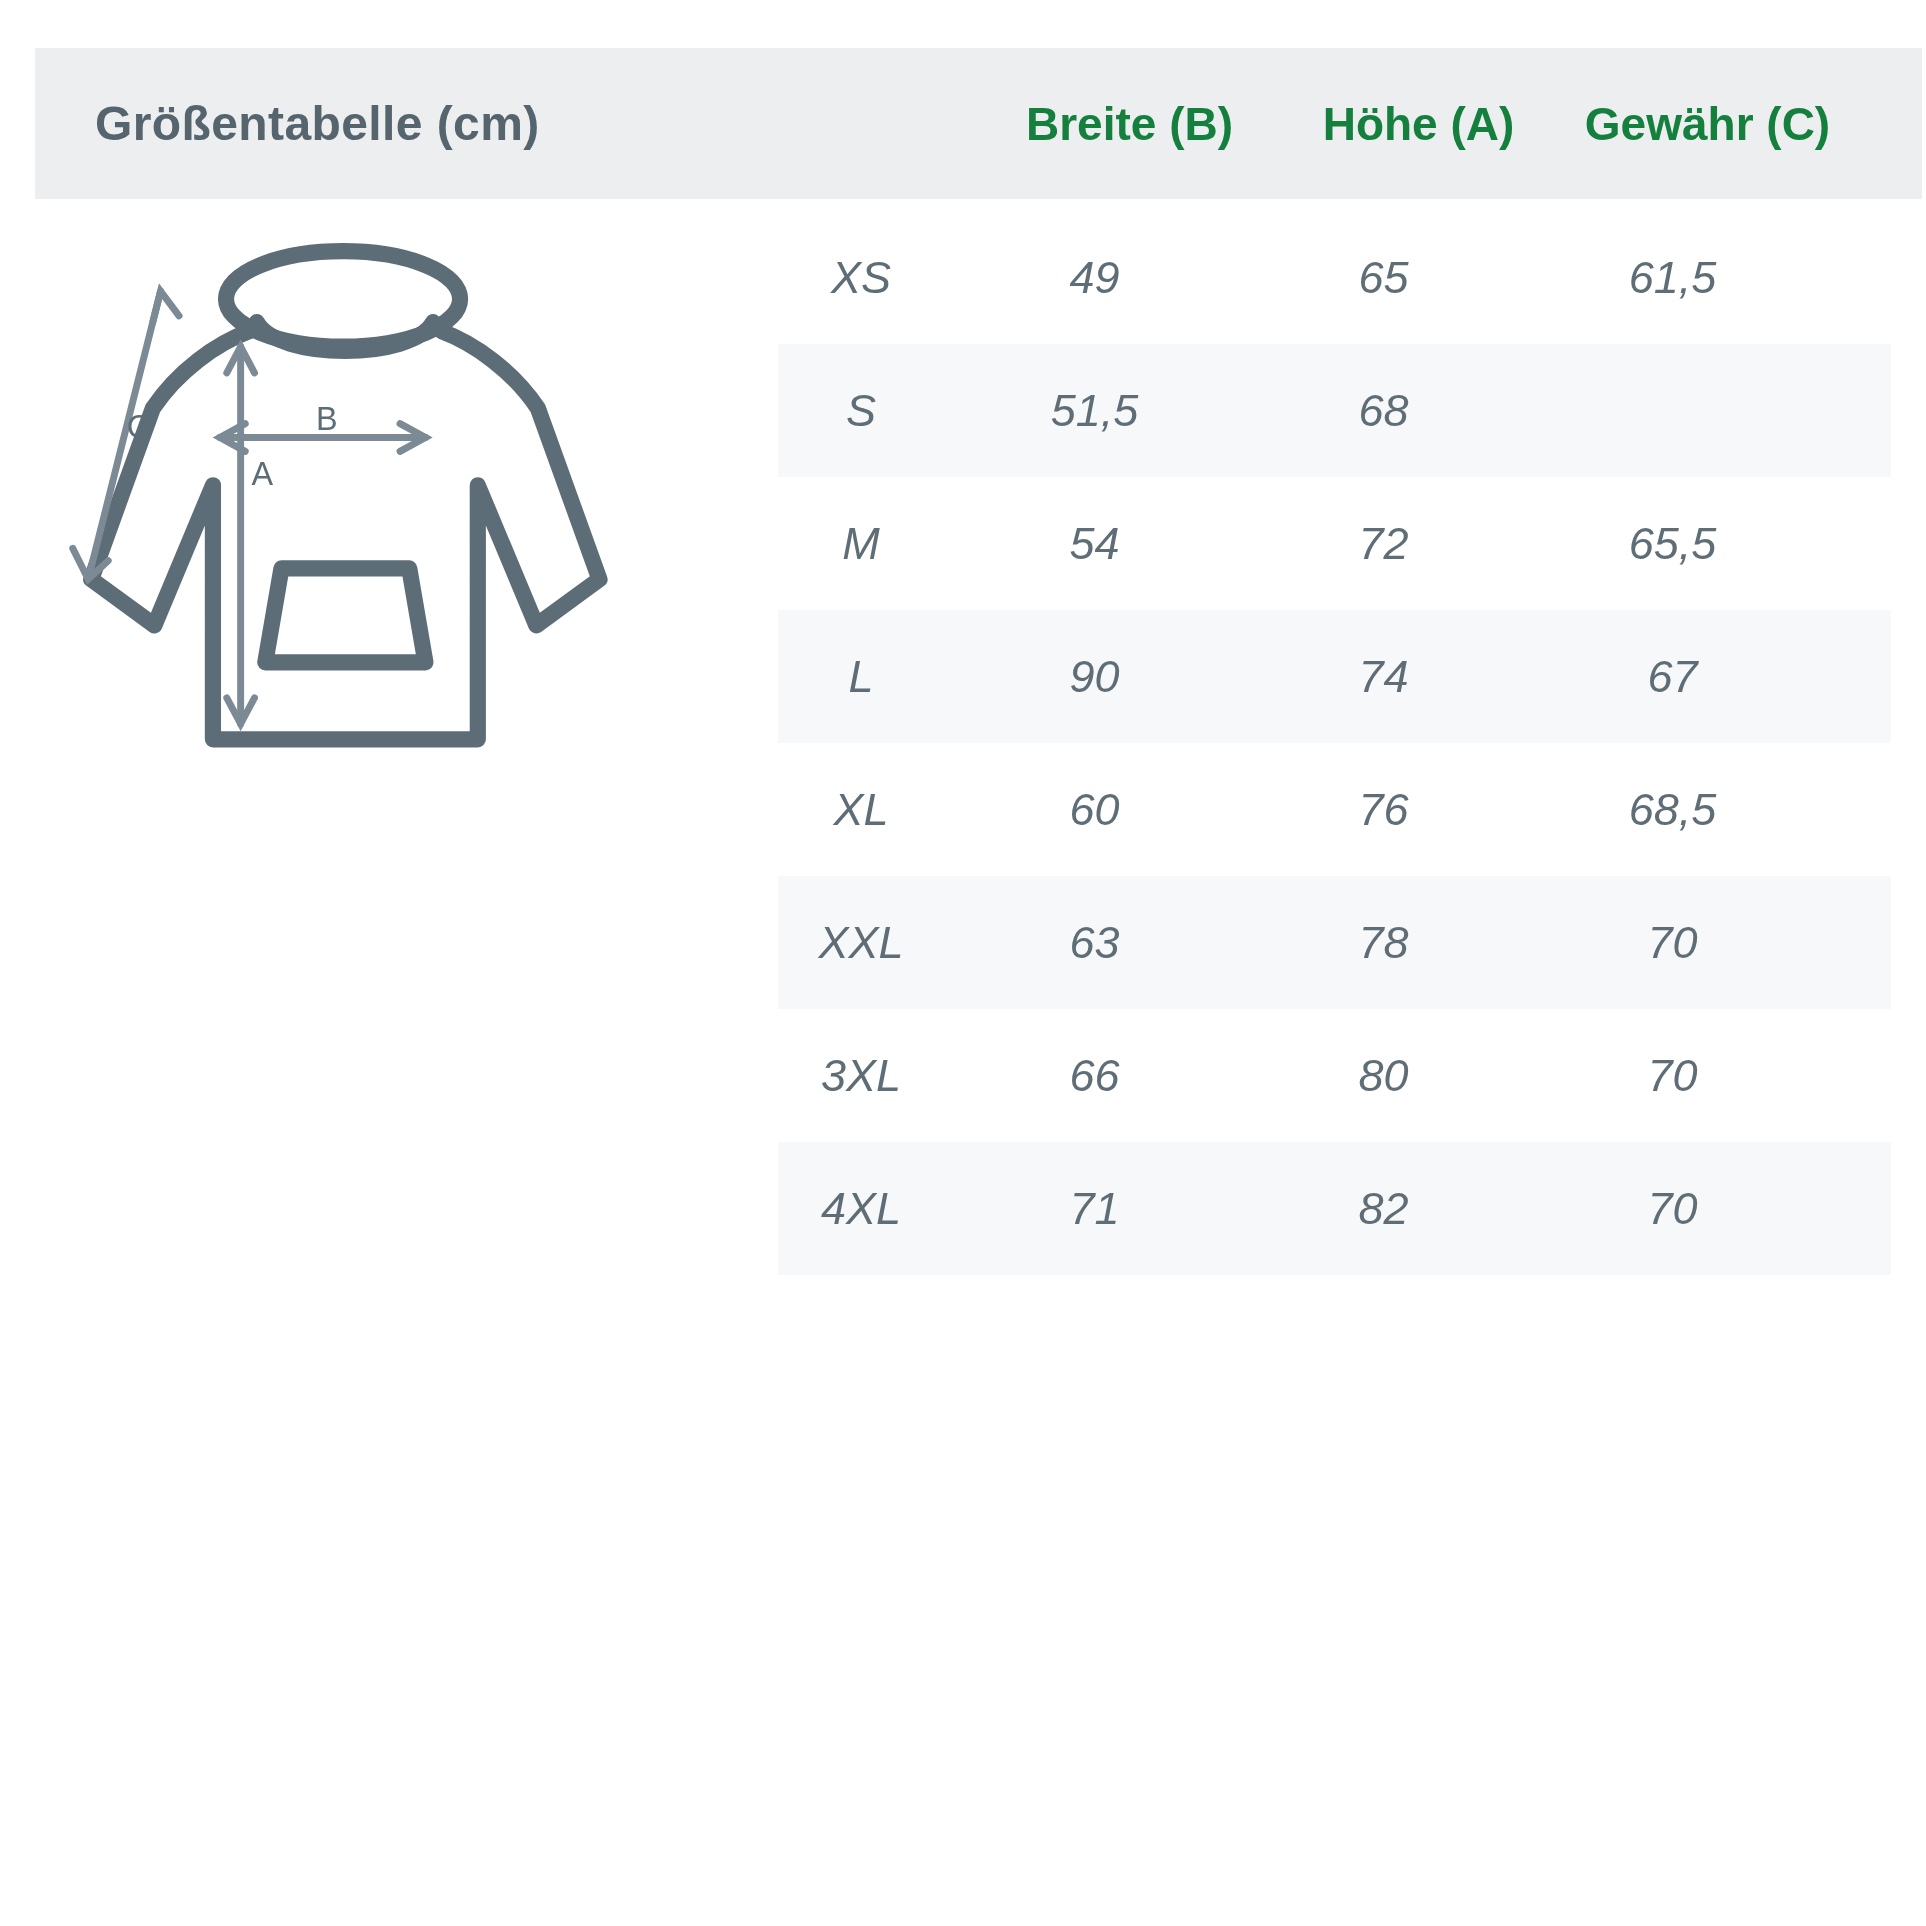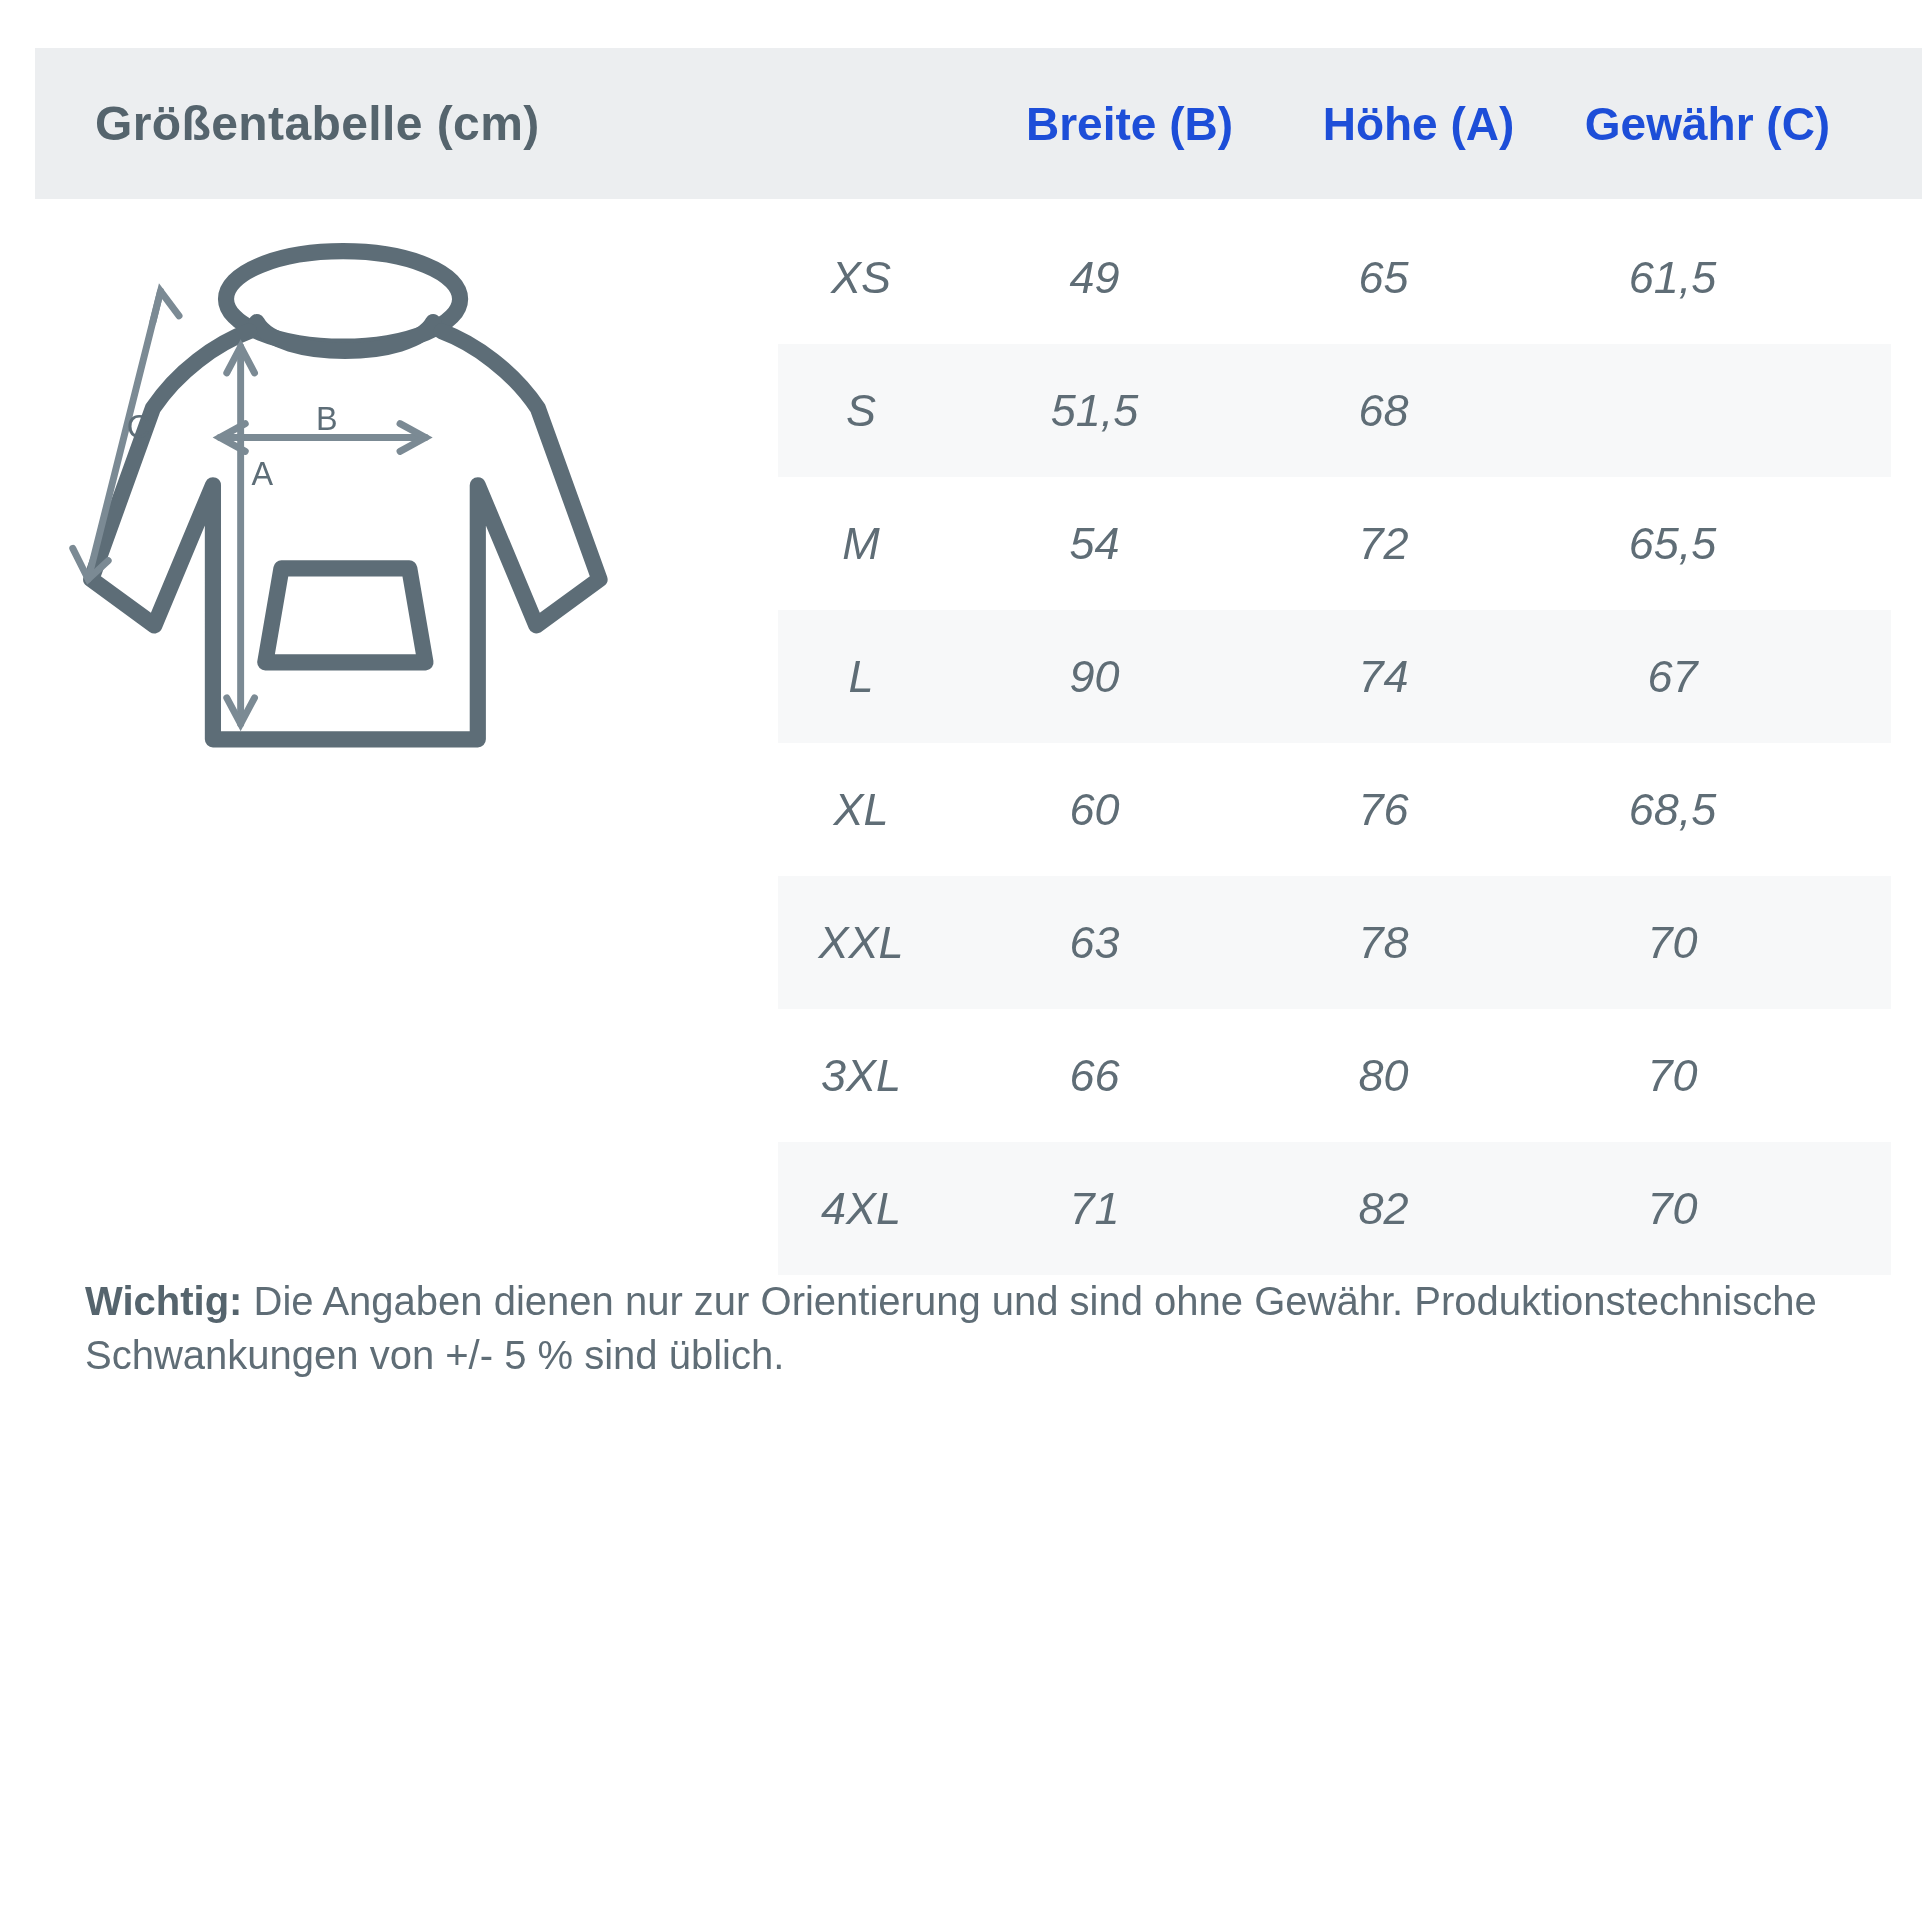--- a/index.html
+++ b/index.html
@@ -48,21 +48,21 @@
     left: 778px;
     top: 0;
     height: 151px;
     width: 1113px;
     display: flex;
     align-items: center;
   }
   .header-col {
     font-size: 46px;
     font-weight: bold;
-    color: #1d4ed8;
+    color: #15803d;
     text-align: center;
     white-space: nowrap;
   }
   .hc-size  { width: 166px; }
   .hc-b     { width: 301px; }
   .hc-a     { width: 277px; }
   .hc-c     { width: 301px; }
 
   
   .illustration {
@@ -225,18 +225,15 @@
 
     <div class="row alt">
       <div class="cell c-size">4XL</div>
       <div class="cell c-b">71</div>
       <div class="cell c-a">82</div>
       <div class="cell c-c">70</div>
     </div>
 
   </div>
 
-  <div class="footnote">
-    <b>Wichtig:</b><span> Die Angaben dienen nur zur Orientierung und sind ohne Gewähr. Produktionstechnische Schwankungen von +/- 5 % sind üblich.</span>
-  </div>
 
 </div>
 
 
 </body></html>

